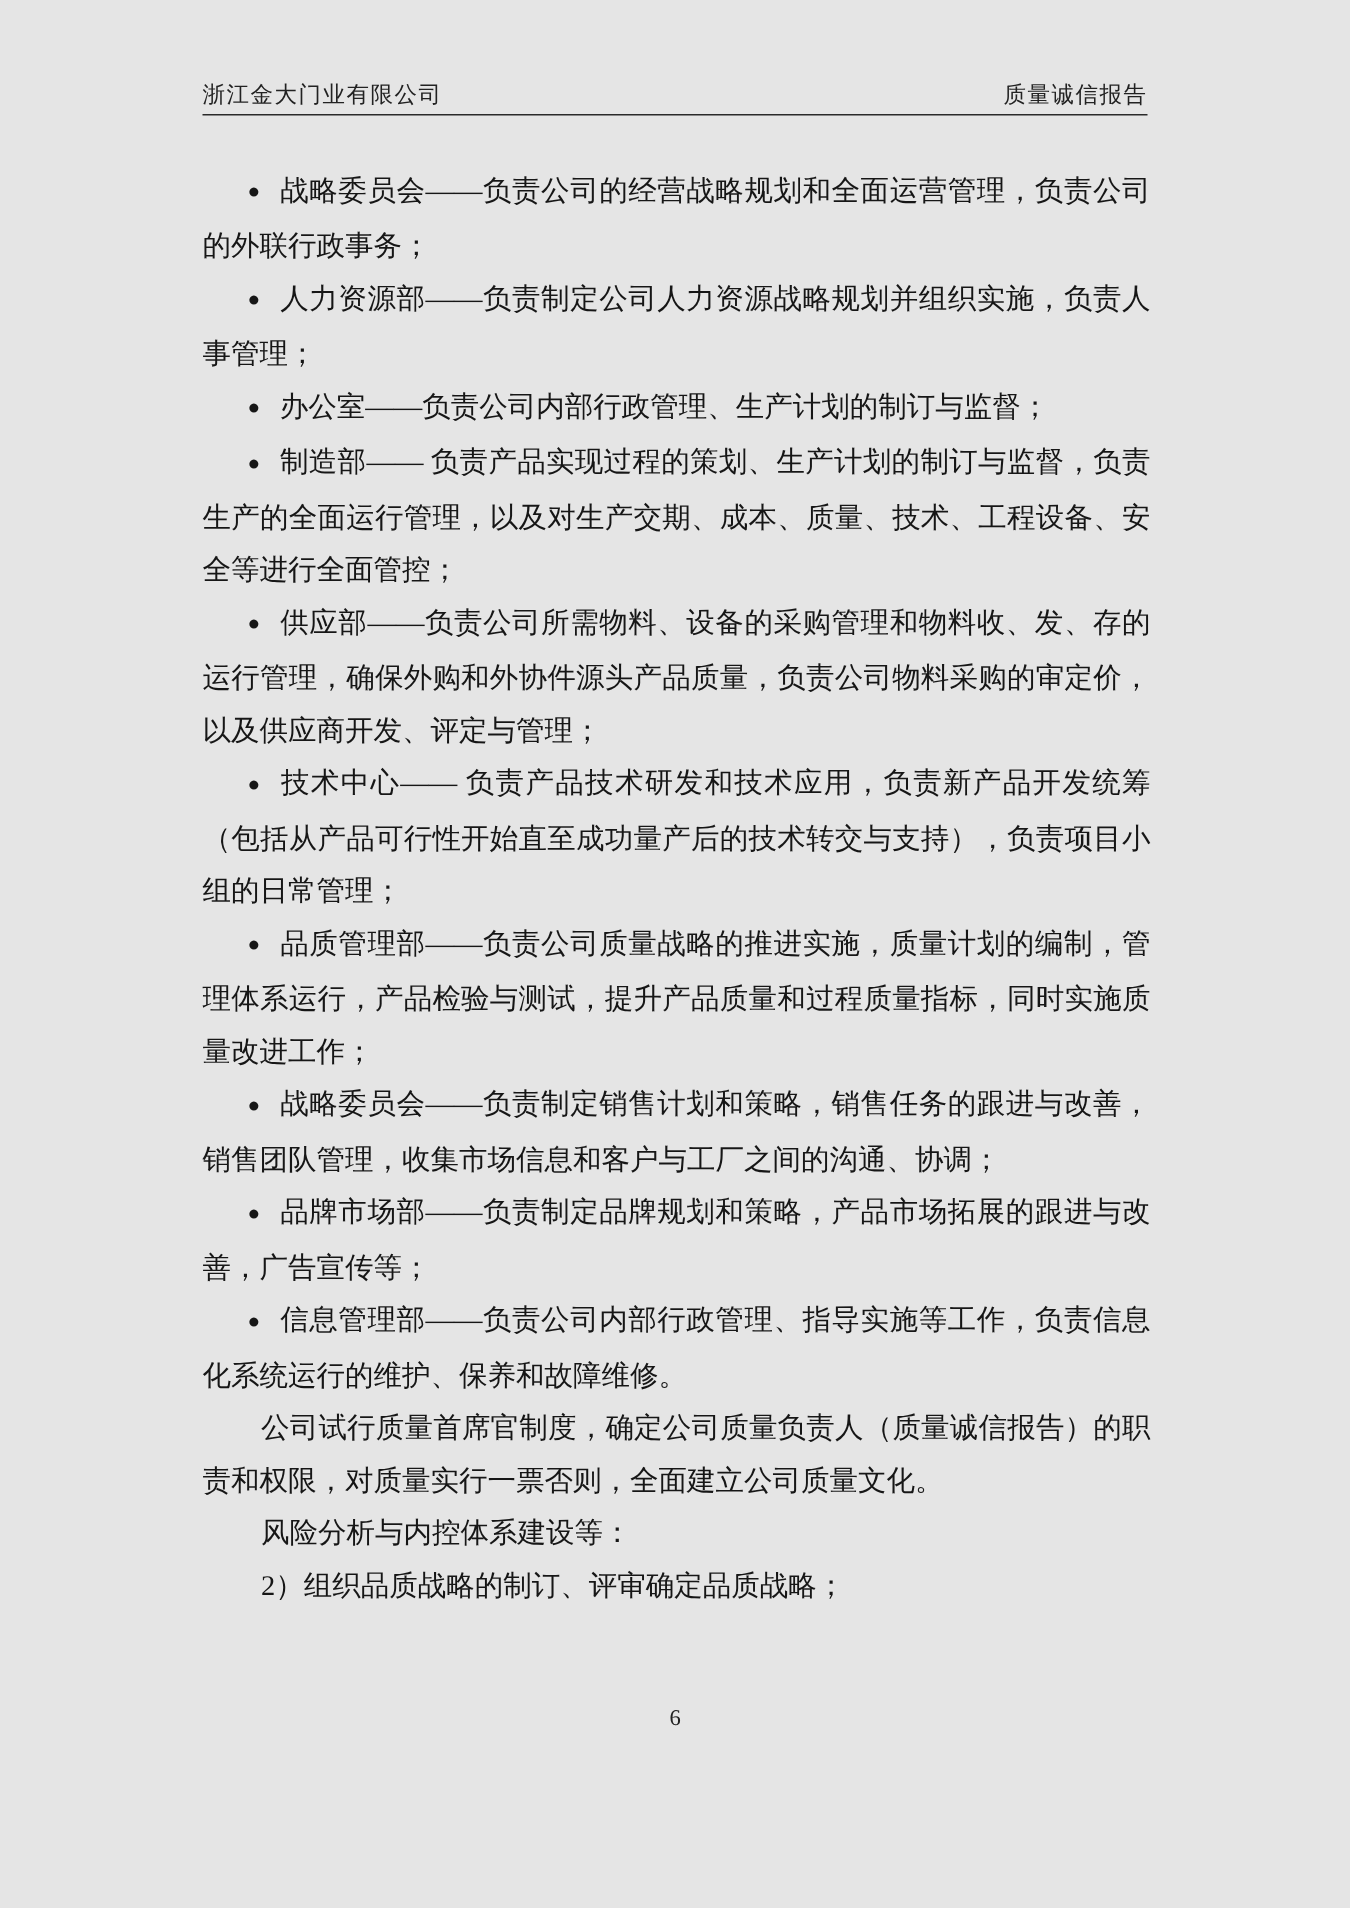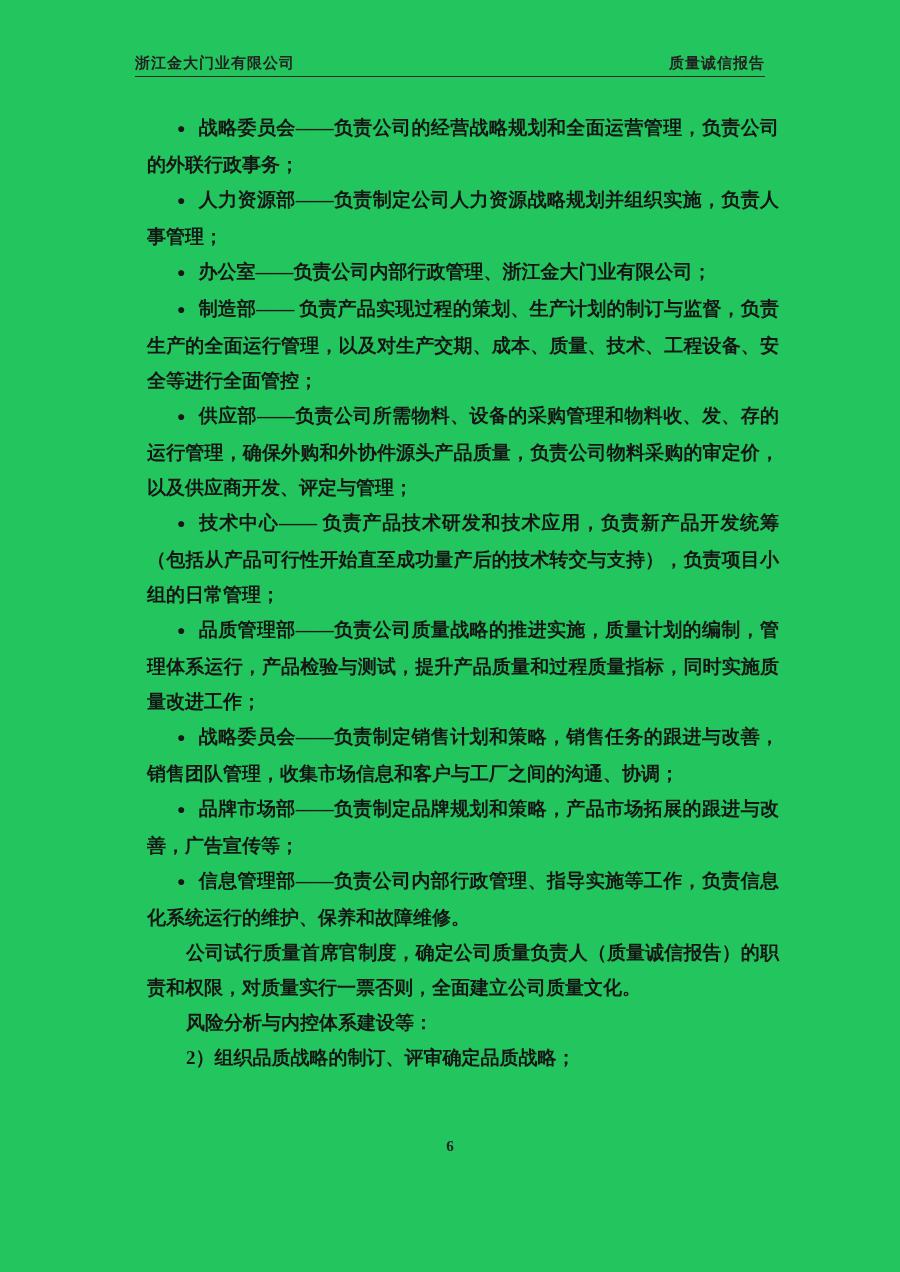--- a/index.html
+++ b/index.html
@@ -4,43 +4,42 @@
 <style>
   html, body {
     margin: 0;
     padding: 0;
     background: #ffffff;
   }
   .page {
     position: relative;
     width: 900px;
     height: 1272px;
-    background: #22c55e;
+    background: #e5e5e5;
     color: #161616;
     font-family: "Liberation Serif", "DejaVu Serif", serif;
     overflow: hidden;
-    font-weight: bold;
   }
   .header {
     position: absolute;
     left: 135px;
     width: 630px;
     top: 54px;
     display: flex;
     justify-content: space-between;
     align-items: flex-end;
     font-size: 15px;
     letter-spacing: 1px;
     border-bottom: 1.5px solid #2a2a2a;
     padding-bottom: 3px;
     color: #222222;
   }
   .doc-body {
     position: absolute;
-    left: 147px;
+    left: 135px;
     top: 110px;
     width: 632px;
     font-size: 19px;
     line-height: 35px;
     text-align: justify;
     text-align-last: left;
   }
   .doc-body p {
     margin: 0;
     padding: 0;
@@ -77,21 +76,21 @@
     <span>浙江金大门业有限公司</span>
     <span>质量诚信报告</span>
   </div>
 
   <div class="doc-body">
 
     <p class="bullet-para"><span class="bullet-marker">●</span><span>战略委员会——负责公司的经营战略规划和全面运营管理，负责公司的外联行政事务；</span></p>
 
     <p class="bullet-para"><span class="bullet-marker">●</span><span>人力资源部——负责制定公司人力资源战略规划并组织实施，负责人事管理；</span></p>
 
-    <p class="bullet-para"><span class="bullet-marker">●</span><span>办公室——负责公司内部行政管理、浙江金大门业有限公司；</span></p>
+    <p class="bullet-para"><span class="bullet-marker">●</span><span>办公室——负责公司内部行政管理、生产计划的制订与监督；</span></p>
 
     <p class="bullet-para"><span class="bullet-marker">●</span><span>制造部—— 负责产品实现过程的策划、生产计划的制订与监督，负责生产的全面运行管理，以及对生产交期、成本、质量、技术、工程设备、安全等进行全面管控；</span></p>
 
     <p class="bullet-para"><span class="bullet-marker">●</span><span>供应部——负责公司所需物料、设备的采购管理和物料收、发、存的运行管理，确保外购和外协件源头产品质量，负责公司物料采购的审定价，以及供应商开发、评定与管理；</span></p>
 
     <p class="bullet-para"><span class="bullet-marker">●</span><span>技术中心—— 负责产品技术研发和技术应用，负责新产品开发统筹（包括从产品可行性开始直至成功量产后的技术转交与支持），负责项目小组的日常管理；</span></p>
 
     <p class="bullet-para"><span class="bullet-marker">●</span><span>品质管理部——负责公司质量战略的推进实施，质量计划的编制，管理体系运行，产品检验与测试，提升产品质量和过程质量指标，同时实施质量改进工作；</span></p>
 
     <p class="bullet-para"><span class="bullet-marker">●</span><span>战略委员会——负责制定销售计划和策略，销售任务的跟进与改善，销售团队管理，收集市场信息和客户与工厂之间的沟通、协调；</span></p>

